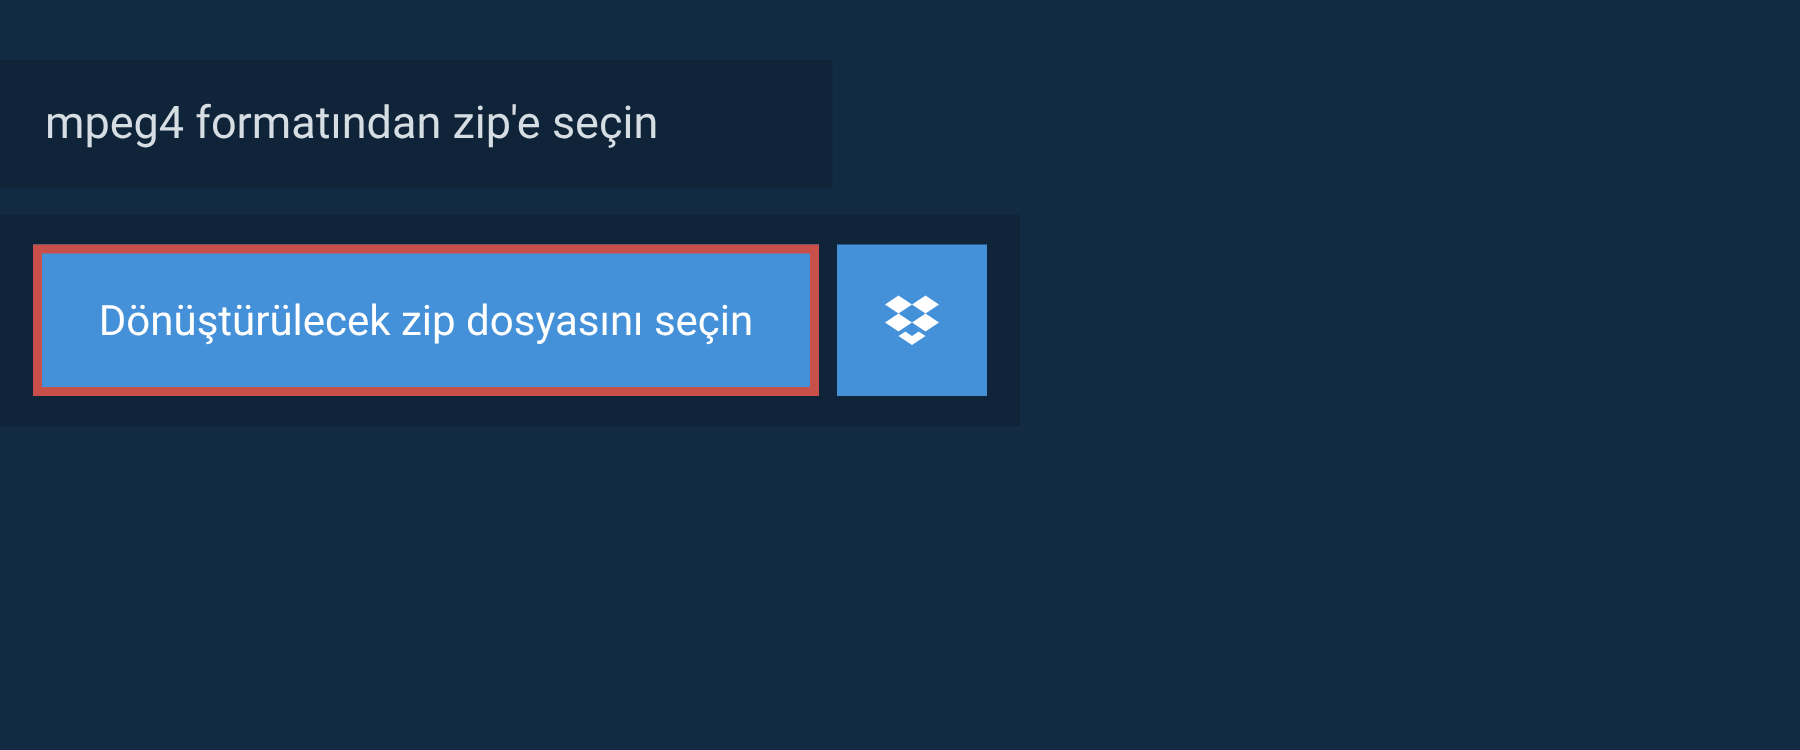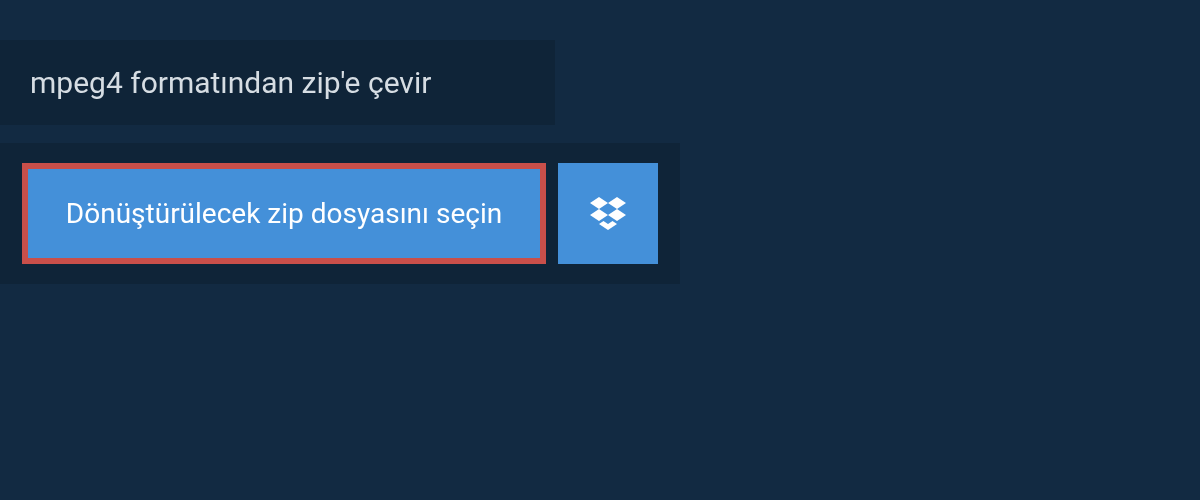--- a/index.html
+++ b/index.html
@@ -59,21 +59,21 @@
     .dropbox-button svg {
       width: 36px;
       height: 36px;
       fill: #ffffff;
     }
   </style>
 </head>
 <body>
 
 <div class="header-bar">
-  <div class="header-title">mpeg4 formatından zip'e çevir</div>
+  <div class="header-title">mpeg4 formatından zip'e seçin</div>
 </div>
 
 <div class="upload-panel">
   <div class="select-file-button">
     <span>Dönüştürülecek zip dosyasını seçin</span>
   </div>
   <div class="dropbox-button">
     <span>
       <svg viewBox="0 0 24 24" xmlns="http://www.w3.org/2000/svg">
         <path d="M6 2L0 6l6 4-6 4 6 4 6-4 6 4 6-4-6-4 6-4-6-4-6 4-6-4zm6 4l6 4-6 4-6-4 6-4zm0 14l-3-2-3 2 6 4 6-4-3-2-3 2z"></path>

